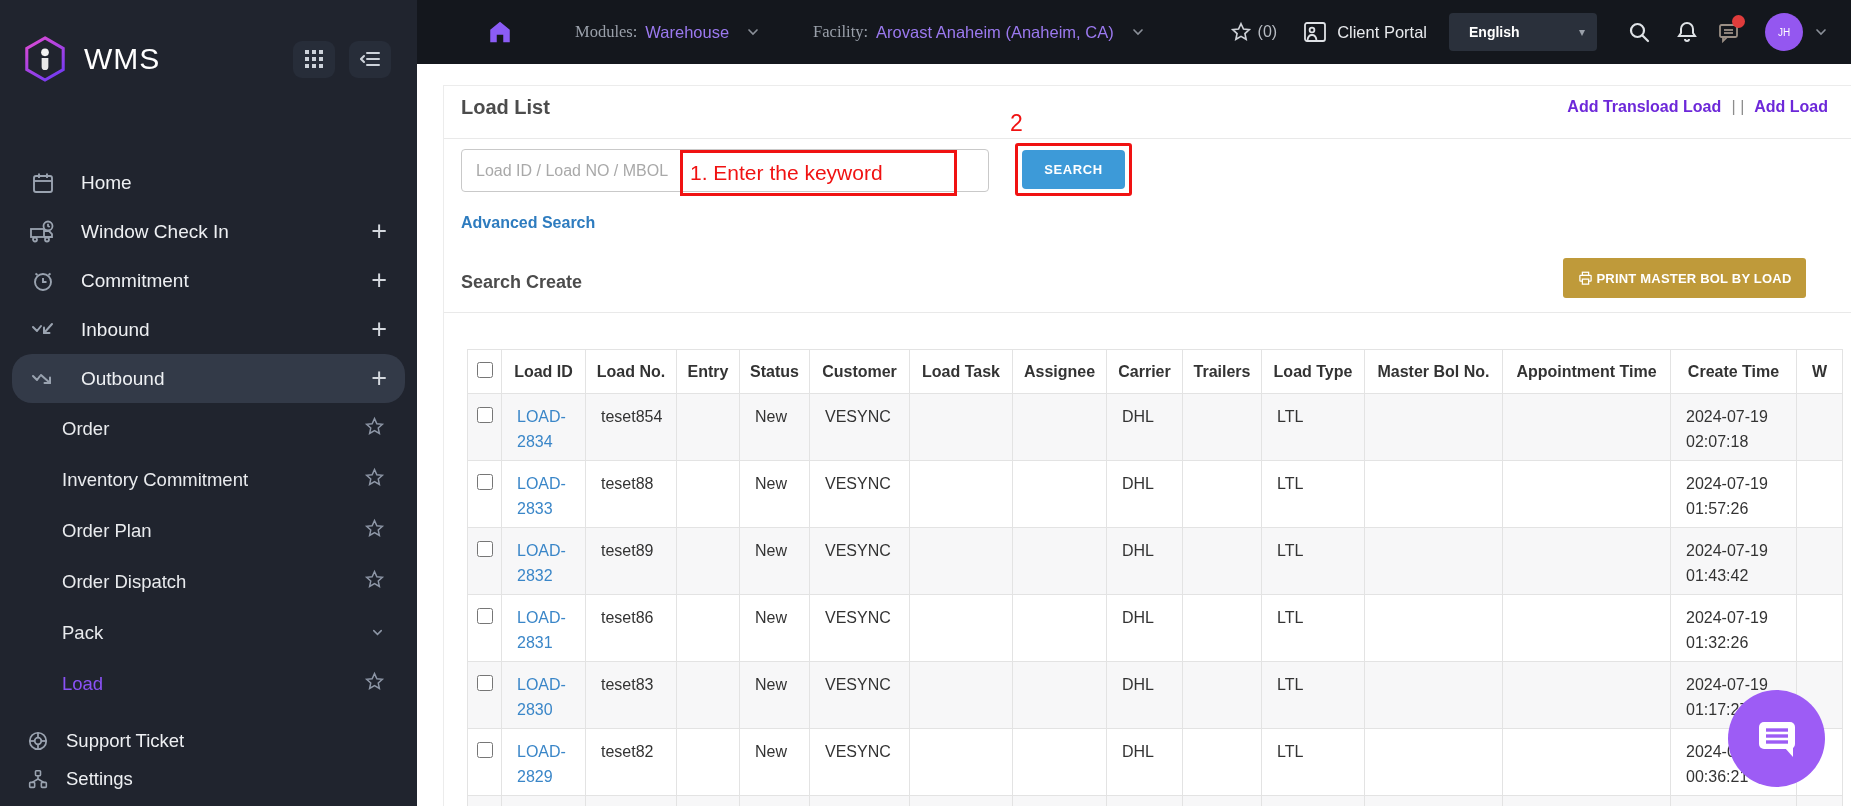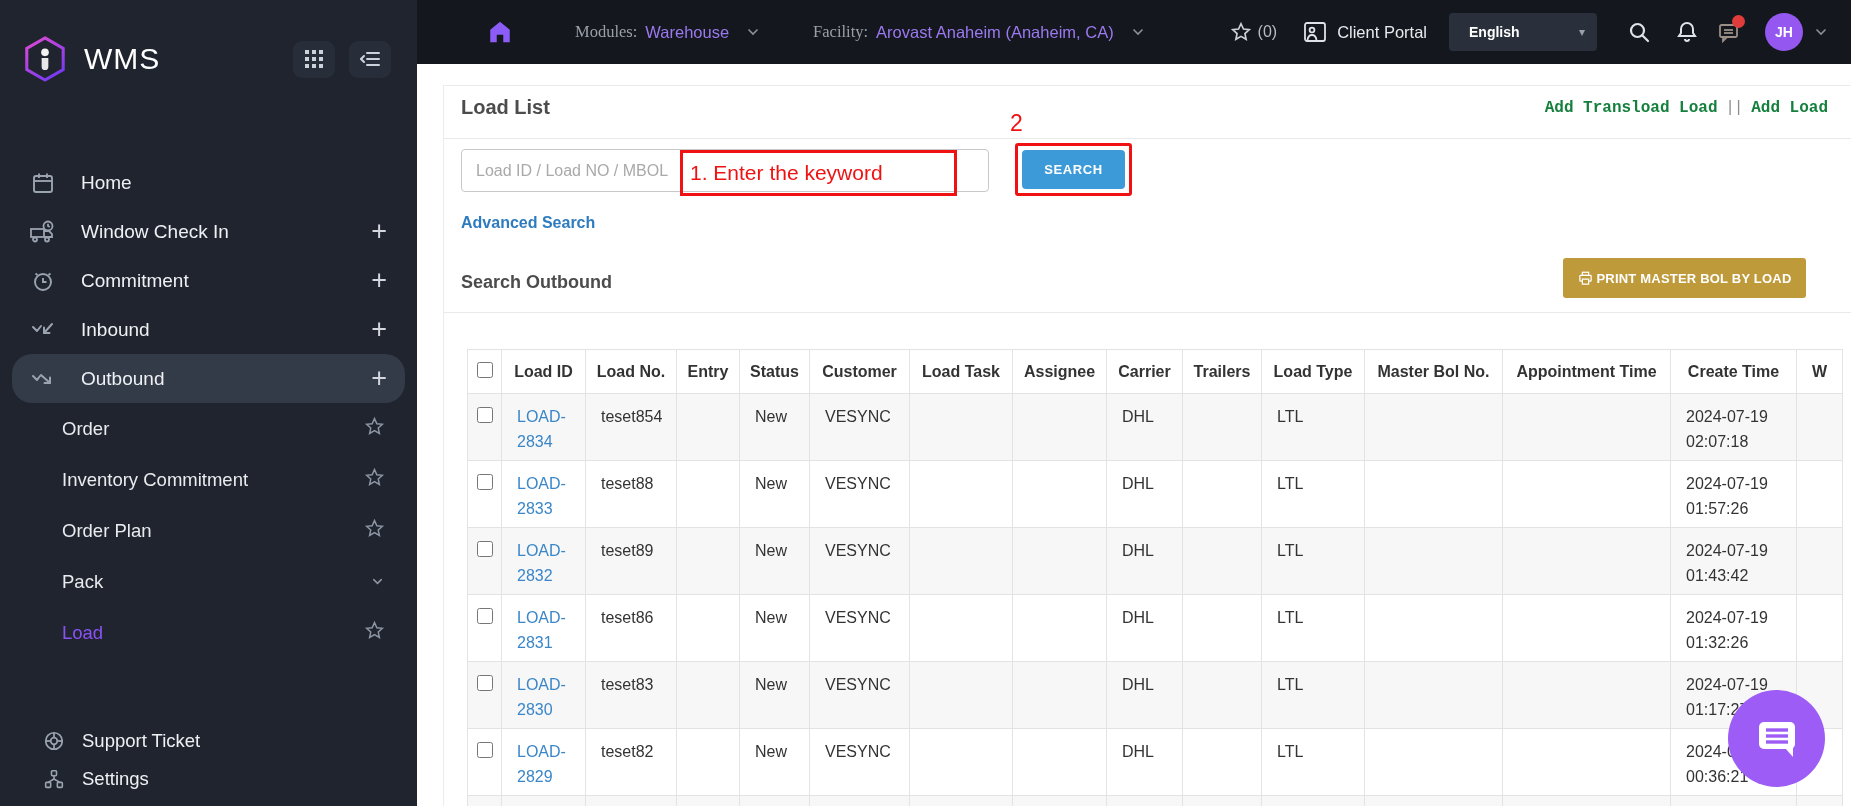--- a/index.html
+++ b/index.html
@@ -18,21 +18,21 @@
   .sb-nav { position:absolute; top:158px; left:0; right:0; }
   .nav-item { height:49px; display:flex; align-items:center; padding:0 30px; color:#eef0f3; font-size:19px; cursor:pointer; }
   .nav-item .nicon { width:26px; display:flex; justify-content:center; color:#9aa3b0; }
   .nav-item .nlabel { margin-left:25px; }
   .nav-item .trail { margin-left:auto; color:#d4d8de; font-size:27px; font-weight:300; line-height:1; }
   .nav-item.active { background:#333a48; border-radius:20px; margin:0 12px; padding:0 18px; }
   .sub-item { height:51px; display:flex; align-items:center; padding:0 32px 0 62px; color:#e9ebee; font-size:18.5px; cursor:pointer; }
   .sub-item .trail { margin-left:auto; color:#8d96a6; font-size:21px; }
   .sub-item.active { color:#8a52f5; }
   .sb-footer { position:absolute; left:0; right:0; bottom:8px; }
-  .foot-item { height:38px; display:flex; align-items:center; padding:0 42px; color:#eef0f3; font-size:18.5px; cursor:pointer; }
+  .foot-item { height:38px; display:flex; align-items:center; padding:0 26px; color:#eef0f3; font-size:18.5px; cursor:pointer; }
   .foot-item .nicon { width:24px; display:flex; justify-content:center; color:#9aa3b0; }
   .foot-item .nlabel { margin-left:16px; }
 
   
   .topbar { position:absolute; left:417px; top:0; width:1434px; height:64px; background:#14171d;
             display:flex; align-items:center; color:#e8eaed; }
   .tb-home { margin-left:70px; display:flex; }
   .tb-group { display:flex; align-items:center; }
   .tb-label { color:#9aa0aa; font-size:16.5px;font-family:Liberation Serif, serif; }
   .tb-value { color:#9b79ef; font-size:16.5px; margin-left:8px; }
@@ -42,30 +42,30 @@
   .tb-star-count { color:#b7bbc2; font-size:16px; margin-left:6px; }
   .tb-portal { display:flex; align-items:center; margin-left:26px; color:#e8eaed; font-size:16.5px; cursor:pointer; }
   .tb-portal .plabel { margin-left:10px; }
   .lang-box { margin-left:22px; width:148px; height:38px; background:#2a303b; border-radius:4px;
               display:flex; align-items:center; padding:0 12px 0 20px; cursor:pointer; }
   .lang-box .ltxt { color:#fff; font-size:14px; font-weight:bold; }
   .lang-box .lcaret { margin-left:auto; color:#9aa0aa; font-size:12px; }
   .tb-icon { margin-left:24px; display:flex; color:#dfe2e6; cursor:pointer; position:relative; }
   .tb-dot { position:absolute; top:-6px; right:-4px; width:13px; height:13px; border-radius:50%; background:#e03c3c; }
   .avatar { margin-left:24px; width:38px; height:38px; border-radius:50%; background:#9457f0; color:#fff;
-            font-size:14px; font-weight:bold; display:flex; align-items:center; justify-content:center; cursor:pointer; }
+            font-size:10px; font-weight:normal; display:flex; align-items:center; justify-content:center; cursor:pointer; }
   .av-caret { margin-left:10px; color:#8a8f98; display:flex; cursor:pointer; }
 
   
   .content { position:absolute; left:417px; top:64px; width:1434px; height:742px; background:#fff; }
   .card { position:absolute; left:26px; top:21px; right:0; bottom:0; background:#fff;
           border-left:1px solid #ececec; border-top:1px solid #ececec; }
   .page-title { position:absolute; left:17px; top:10px; font-size:20px; font-weight:bold; color:#4c4c4c; }
   .head-links { position:absolute; right:23px; top:12px; font-size:16px; font-weight:bold; }
-  .head-links a { color:#15803d; text-decoration:none; cursor:pointer;font-family:Liberation Mono, monospace; }
+  .head-links a { color:#6d28d9; text-decoration:none; cursor:pointer; }
   .head-links .sep { color:#8d8d8d; margin:0 6px; font-weight:normal; }
   .divider { position:absolute; left:0; right:0; height:1px; background:#e9e9e9; }
   .d1 { top:52px; } .d2 { top:226px; }
   .search-input { position:absolute; left:17px; top:63px; width:528px; height:43px; border:1px solid #c9c9c9;
                   border-radius:4px; font-size:16px; padding:16px 14px; color:#333;
                   font-family:"Liberation Sans", sans-serif; }
   .search-input::placeholder { color:#a9a9a9; }
   .anno-box1 { position:absolute; left:236px; top:64px; width:277px; height:46px; border:3px solid #f01212;
                display:flex; align-items:center; padding-left:7px; background:rgba(255,255,255,0.0); }
   .anno-box1 span { color:#f01212; font-size:21px; }
@@ -212,20 +212,26 @@
               <path d="M12 3 l2.7 5.8 6.3 .7 -4.7 4.3 1.3 6.2 -5.6 -3.2 -5.6 3.2 1.3 -6.2 -4.7 -4.3 6.3 -.7 z"></path>
             </svg></span>
         </div>
         <div class="sub-item">
           <span class="nlabel">Order Plan</span>
           <span class="trail"><svg width="21" height="21" viewBox="0 0 24 24" fill="none" stroke="currentColor" stroke-width="1.7">
               <path d="M12 3 l2.7 5.8 6.3 .7 -4.7 4.3 1.3 6.2 -5.6 -3.2 -5.6 3.2 1.3 -6.2 -4.7 -4.3 6.3 -.7 z"></path>
             </svg></span>
         </div>
         <div class="sub-item">
+          <span class="nlabel">Order Dispatch</span>
+          <span class="trail"><svg width="21" height="21" viewBox="0 0 24 24" fill="none" stroke="currentColor" stroke-width="1.7">
+              <path d="M12 3 l2.7 5.8 6.3 .7 -4.7 4.3 1.3 6.2 -5.6 -3.2 -5.6 3.2 1.3 -6.2 -4.7 -4.3 6.3 -.7 z"></path>
+            </svg></span>
+        </div>
+        <div class="sub-item">
           <span class="nlabel">Pack</span>
           <span class="trail"><svg width="15" height="15" viewBox="0 0 24 24" fill="none" stroke="currentColor" stroke-width="2.4" stroke-linecap="round">
               <polyline points="6,9 12,15 18,9"></polyline>
             </svg></span>
         </div>
         <div class="sub-item active">
           <span class="nlabel">Load</span>
           <span class="trail"><svg width="21" height="21" viewBox="0 0 24 24" fill="none" stroke="currentColor" stroke-width="1.7">
               <path d="M12 3 l2.7 5.8 6.3 .7 -4.7 4.3 1.3 6.2 -5.6 -3.2 -5.6 3.2 1.3 -6.2 -4.7 -4.3 6.3 -.7 z"></path>
             </svg></span>
@@ -345,21 +351,21 @@
       <input class="search-input" placeholder="Load ID / Load NO / MBOL" style="">
       <div class="anno-box1">
         <span>1. Enter the keyword</span>
       </div>
       <div class="anno-step2">2</div>
       <div class="search-btn-wrap">
         <button class="search-btn">SEARCH</button>
       </div>
 
       <a class="advanced">Advanced Search</a>
-      <h2 class="results-title">Search Outbound</h2>
+      <h2 class="results-title">Search Create</h2>
       <button class="print-btn">
         <svg width="15" height="15" viewBox="0 0 24 24" fill="none" stroke="#fff" stroke-width="2">
             <rect x="7" y="2" width="10" height="5"></rect>
             <rect x="3" y="7" width="18" height="9" rx="1"></rect>
             <rect x="7" y="13" width="10" height="8" fill="#bf9a3a"></rect>
           </svg>
         <span>PRINT MASTER BOL BY LOAD</span>
       </button>
       <div class="divider d2"></div>
 

